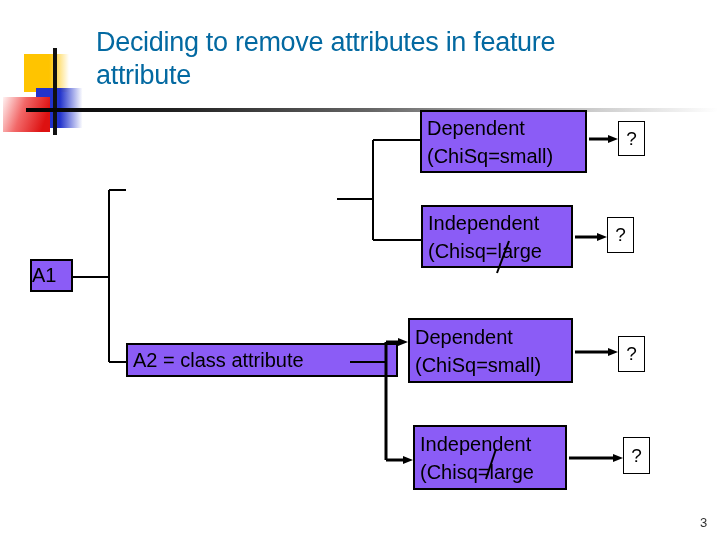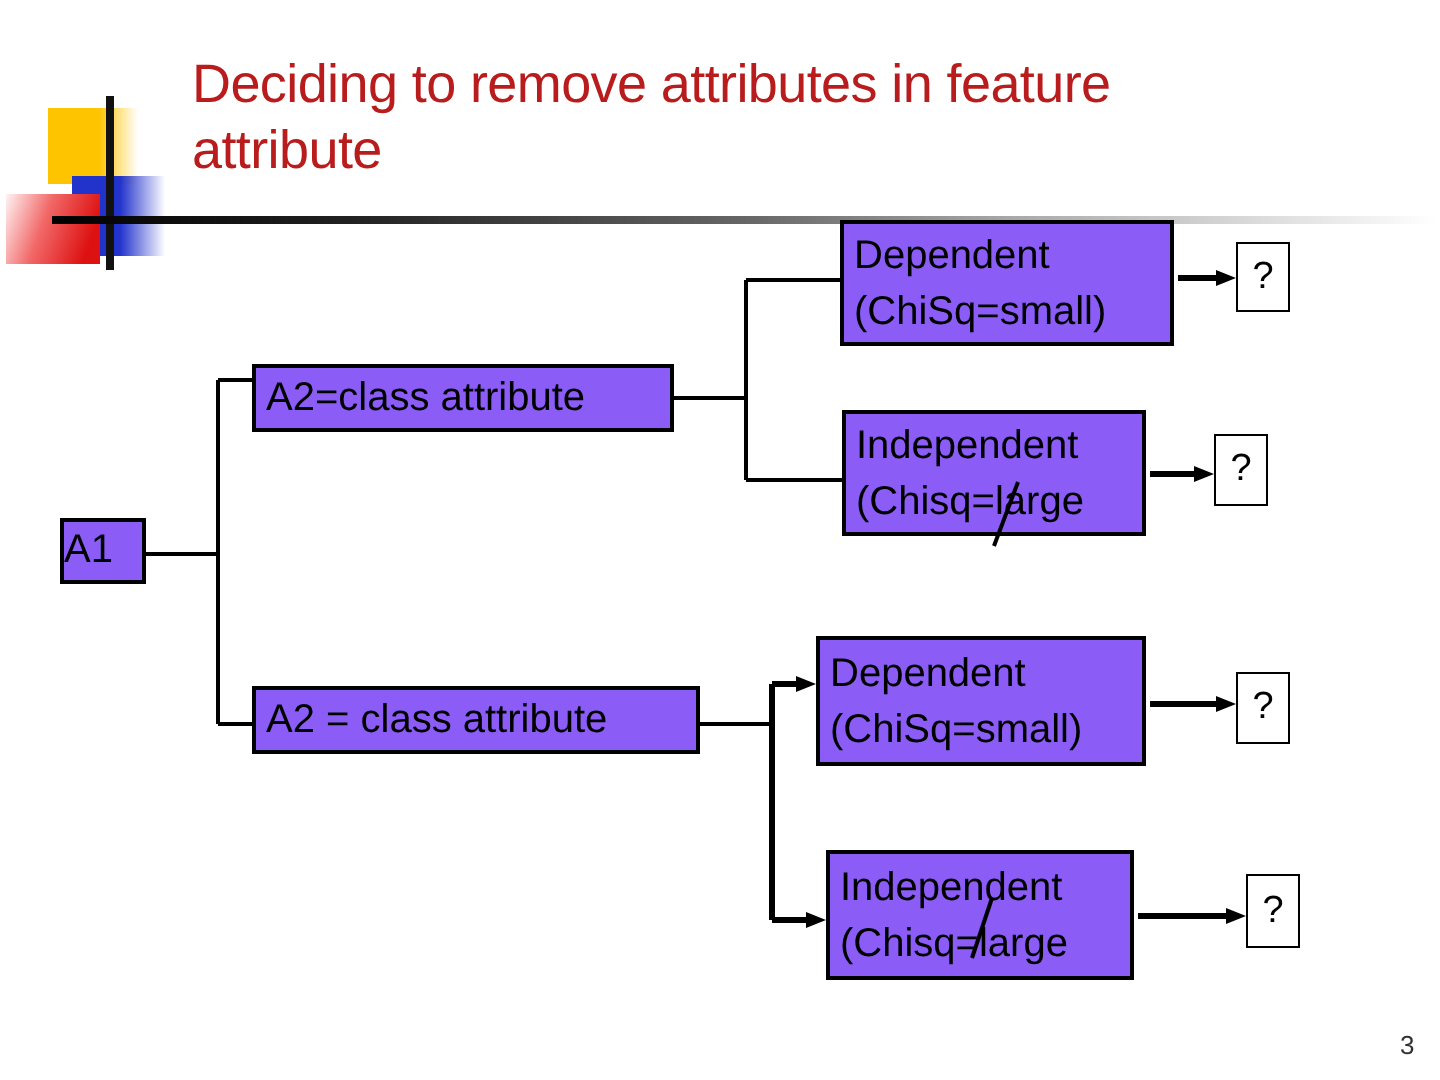--- a/index.html
+++ b/index.html
@@ -4,42 +4,42 @@
 <style>
   html,body{margin:0;padding:0;background:#fff;}
   .slide{
     position:relative;width:720px;height:540px;background:#ffffff;overflow:hidden;
     font-family:"Liberation Sans",sans-serif;color:#000;
   }
   
   .title{
     position:absolute;left:96px;top:26px;width:600px;
     font-size:27px;line-height:33px;letter-spacing:-0.3px;
-    color:#b91c1c;font-weight:400;
+    color:#0369a1;font-weight:400;
   }
   
   .sq{position:absolute;}
   .sq-yellow{left:24px;top:54px;width:46px;height:38px;z-index:1;
     background:linear-gradient(90deg,#FFC400 0%,#FFC400 55%,rgba(255,196,0,0) 98%);}
   .sq-blue{left:36px;top:88px;width:48px;height:40px;z-index:2;
     background:linear-gradient(90deg,#2233CC 0%,#2233CC 50%,rgba(34,51,204,0) 97%);}
   .sq-red{left:3px;top:97px;width:47px;height:35px;z-index:3;
     background:linear-gradient(110deg,rgba(255,242,242,.95) 0%,#F26868 40%,#DD1111 85%);}
   .vline{position:absolute;left:53px;top:48px;width:4px;height:87px;background:#111;z-index:4;}
   .hrule{position:absolute;left:26px;top:108px;width:692px;height:4px;z-index:4;
     background:linear-gradient(90deg,#000 0%,#222 22%,#666 50%,#aaa 70%,#ddd 88%,rgba(255,255,255,0) 100%);}
   
   .box{
     position:absolute;box-sizing:border-box;background:#8b5cf6;border:2px solid #000;
     font-size:20px;line-height:28px;z-index:6;white-space:nowrap;
   }
   .box .ln{padding-left:5px;}
   #a1{left:30px;top:259px;width:43px;height:33px;text-align:left;line-height:29px;}
   #a2top{left:126px;top:182px;width:211px;height:34px;line-height:30px;}
-  #a2bot{left:126px;top:343px;width:224px;height:34px;line-height:30px;}
+  #a2bot{left:126px;top:343px;width:272px;height:34px;line-height:30px;}
   #dep1{left:420px;top:110px;width:167px;height:63px;padding-top:2px;}
   #ind1{left:421px;top:205px;width:152px;height:63px;padding-top:2px;}
   #dep2{left:408px;top:318px;width:165px;height:65px;padding-top:3px;}
   #ind2{left:413px;top:425px;width:154px;height:65px;padding-top:3px;}
   .qbox{
     position:absolute;box-sizing:border-box;background:#fff;border:1px solid #000;
     font-size:19px;text-align:center;z-index:6;
   }
   #q1{left:618px;top:121px;width:27px;height:35px;line-height:33px;}
   #q2{left:607px;top:217px;width:27px;height:36px;line-height:34px;}
@@ -61,23 +61,20 @@
   <div class="vline"></div>
   <div class="hrule"></div>
 
   <div class="title">
     <div>Deciding to remove attributes in feature</div>
     <div>attribute</div>
   </div>
 
   <div class="box" id="a1">A1</div>
 
-  <div class="box" id="a2top">
-    <div class="ln">A2=class attribute</div>
-  </div>
 
   <div class="box" id="a2bot">
     <div class="ln">A2 = class attribute</div>
   </div>
 
   <div class="box" id="dep1">
     <div class="ln">Dependent</div>
     <div class="ln">(ChiSq=small)</div>
   </div>
 

